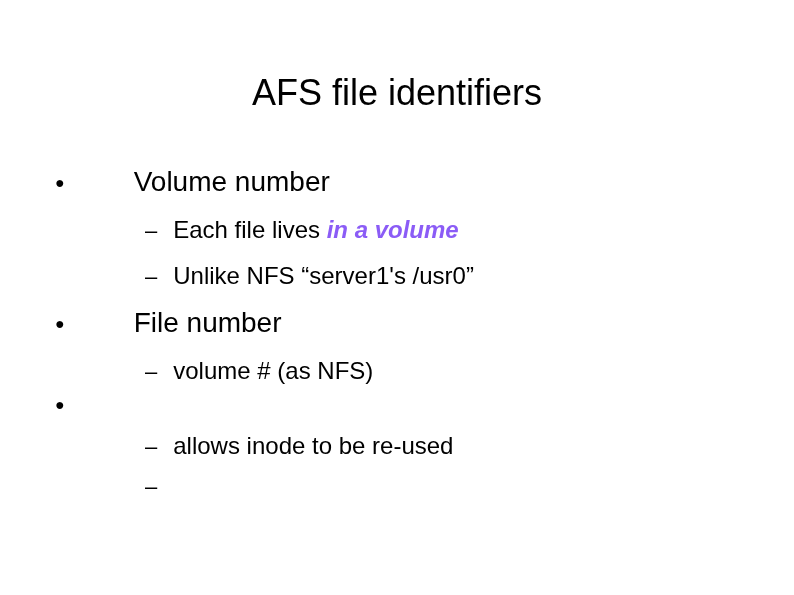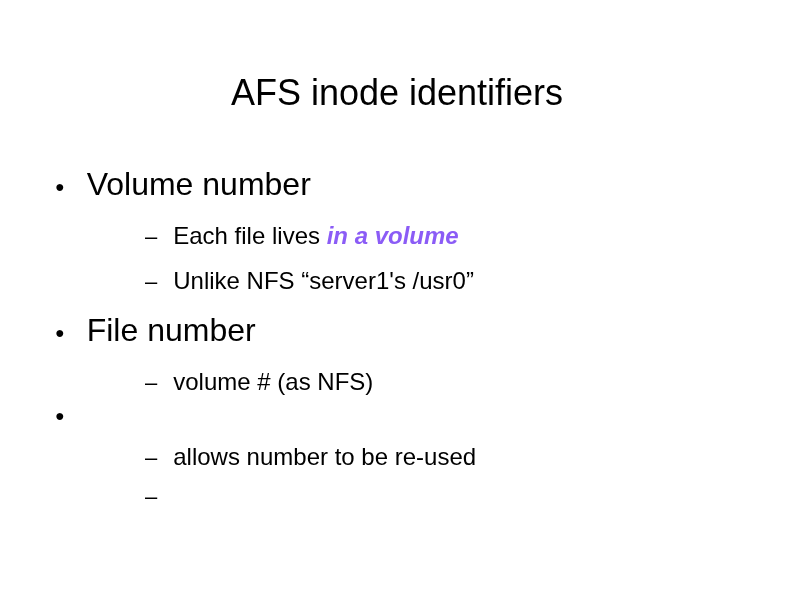--- a/index.html
+++ b/index.html
@@ -42,22 +42,23 @@
     margin-top: 10px;
   }
   .bullet-l1 {
     font-size: 16px;
     line-height: 1;
     margin-right: 22px;
     position: relative;
     top: -3px;
   }
   .text-l1 {
-    font-size: 32px;
+    font-size: 28px;
     line-height: 1.3;
+    margin-left: 47px;
   }
   .level2 {
     list-style: none;
     padding-left: 90px;
   }
   .level2-item {
     display: flex;
     align-items: baseline;
     margin-bottom: 14px;
     margin-top: 10px;
@@ -74,21 +75,21 @@
   .emph {
     font-style: italic;
     font-weight: bold;
     color: #8b5cf6;
   }
 </style>
 </head>
 <body>
 
 <div class="slide">
-  <h1 class="title">AFS inode identifiers</h1>
+  <h1 class="title">AFS file identifiers</h1>
 
   <div class="content">
     <ul class="level1">
 
       <li>
         <div class="level1-item">
           <span class="bullet-l1">●</span>
           <span class="text-l1">Volume number</span>
         </div>
         <ul class="level2">
@@ -123,21 +124,21 @@
       </li>
 
       <li>
         <div class="level1-item">
           <span class="bullet-l1">●</span>
         </div>
         <ul class="level2">
           <li class="level2-item">
             <span class="bullet-l2">–</span>
             <span class="text-l2">
-              <span>allows number to be re-used</span><span class="emph"></span><span></span>
+              <span>allows inode to be re-used</span><span class="emph"></span><span></span>
             </span>
           </li>
           <li class="level2-item">
             <span class="bullet-l2">–</span>
           </li>
         </ul>
       </li>
 
     </ul>
   </div>

